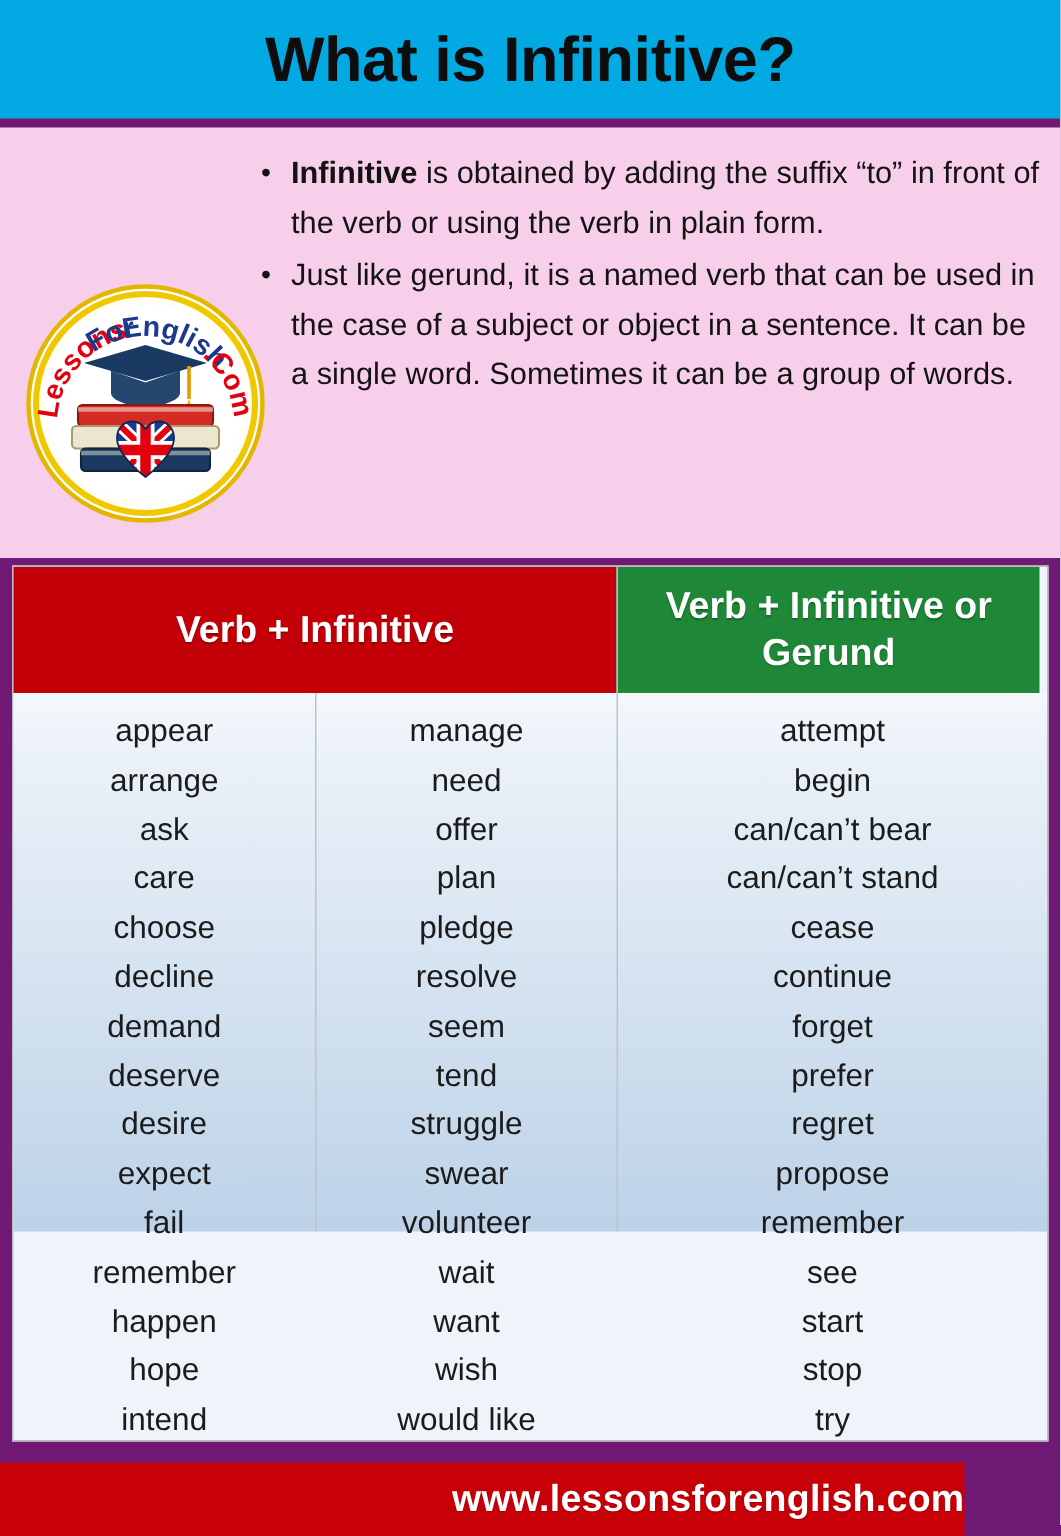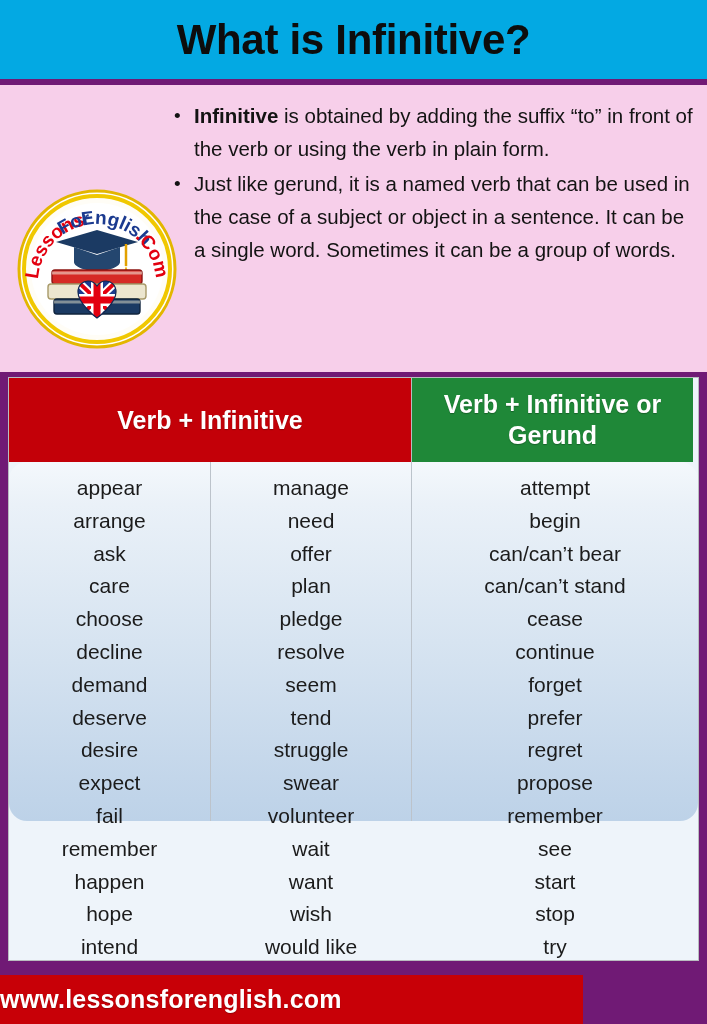--- a/index.html
+++ b/index.html
@@ -122,21 +122,20 @@
   .th-gerund {
     width: 282px;
     background: #1f8838;
     border-left: 1px solid #b9bcc0;
   }
 
   .tbody {
     display: flex;
     height: 359px;
     background: linear-gradient(to bottom, #f4f8fc 0%, #eaf1f8 12%, #d7e4f1 50%, #c3d6ea 88%, #bdd2e8 100%);
-    border-radius: 18px;
   }
   .col {
     height: 100%;
     padding-top: 10px;
   }
   .col-1 { width: 201px; }
   .col-2 { width: 201px; border-left: 1px solid #bcc3cb; }
   .col-3 { width: 287px; border-left: 1px solid #bcc3cb; }
 
   .word {
@@ -146,26 +145,26 @@
     color: #1b1b1b;
     font-family: "Liberation Sans", sans-serif;
     white-space: nowrap;
   }
 
   
   .footer {
     position: absolute;
     left: 0;
     top: 975px;
-    width: 583px;
+    width: 643px;
     height: 49px;
     background: #c80007;
     display: flex;
     align-items: center;
-    justify-content: flex-start;
+    justify-content: flex-end;
   }
   .footer-text {
     color: #ffffff;
     font-weight: bold;
     font-size: 25px;
     letter-spacing: 0.2px;
     text-shadow: 0 1px 1px rgba(0,0,0,0.25);
   }
 </style>
 </head>

